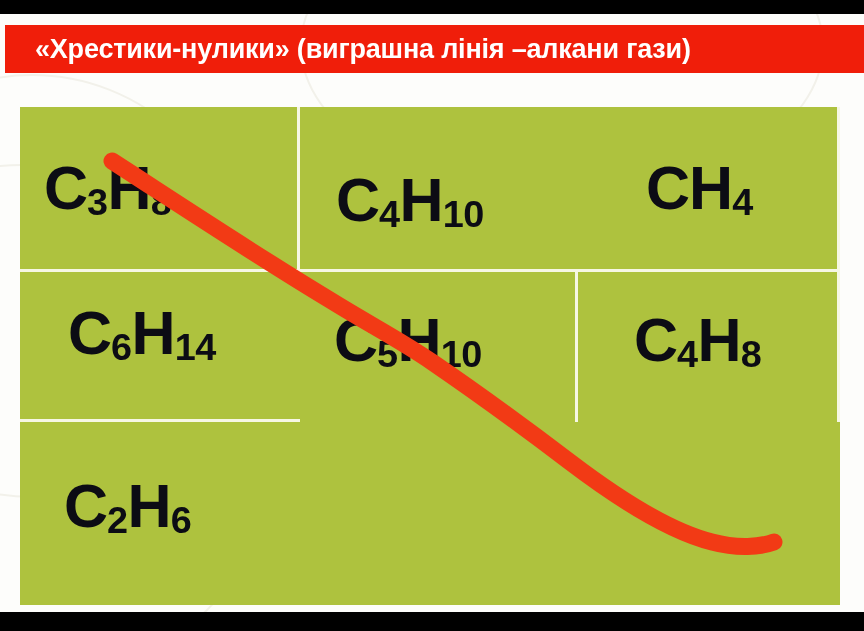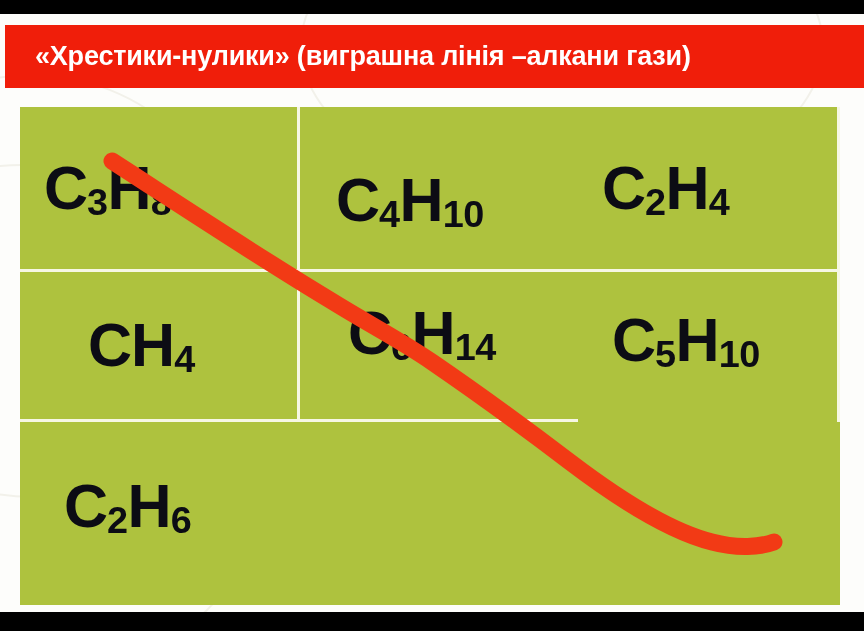--- a/index.html
+++ b/index.html
@@ -36,21 +36,21 @@
   .wm-1 { left: -180px; top: 60px;  width: 420px; height: 420px; }
   .wm-2 { left: -240px; top: 150px; width: 520px; height: 520px; }
   .wm-3 { left: 300px;  top: -120px; width: 520px; height: 300px; }
 
   
   .title-banner {
     position: absolute;
     left: 5px;
     top: 25px;
     width: 859px;
-    height: 63px;
+    height: 48px;
     background: #f01e0a;
     display: flex;
     align-items: center;
     box-sizing: border-box;
   }
   .title-text {
     color: #ffffff;
     font-size: 27px;
     font-weight: 600;
     letter-spacing: -0.2px;
@@ -151,36 +151,36 @@
 
     <div class="cell col-1 row-1 cell-r1c1">
       <span class="formula"><span>C</span><span class="sub">3</span><span>H</span><span class="sub">8</span></span>
     </div>
 
 
     <div class="cell col-3 row-1 cell-r1c3">
       <span class="formula"><span>C</span><span class="sub">4</span><span>H</span><span class="sub">10</span></span>
     </div>
 
-    <div class="cell col-1 row-2 cell-r2c1">
-      <span class="formula"><span>C</span><span class="sub">2</span><span>H</span><span class="sub">4</span></span>
-    </div>
 
     <div class="cell col-2 row-2 cell-r2c2">
       <span class="formula"><span>C</span><span class="sub"></span><span>H</span><span class="sub">4</span></span>
     </div>
 
     <div class="cell col-3 row-2 cell-r2c3">
       <span class="formula"><span>C</span><span class="sub">6</span><span>H</span><span class="sub">14</span></span>
     </div>
 
     <div class="cell col-1 row-3 cell-r3c1">
       <span class="formula"><span>C</span><span class="sub">5</span><span>H</span><span class="sub">10</span></span>
     </div>
 
+    <div class="cell col-2 row-3 cell-r3c2">
+      <span class="formula"><span>C</span><span class="sub">4</span><span>H</span><span class="sub">8</span></span>
+    </div>
 
     <div class="cell col-3 row-3 cell-r3c3">
       <span class="formula"><span>C</span><span class="sub">2</span><span>H</span><span class="sub">6</span></span>
     </div>
 
   </div>
 
   <svg class="win-line" viewBox="0 0 864 631" xmlns="http://www.w3.org/2000/svg">
     <path d="M 112 161
              C 180 205, 260 258, 330 300

